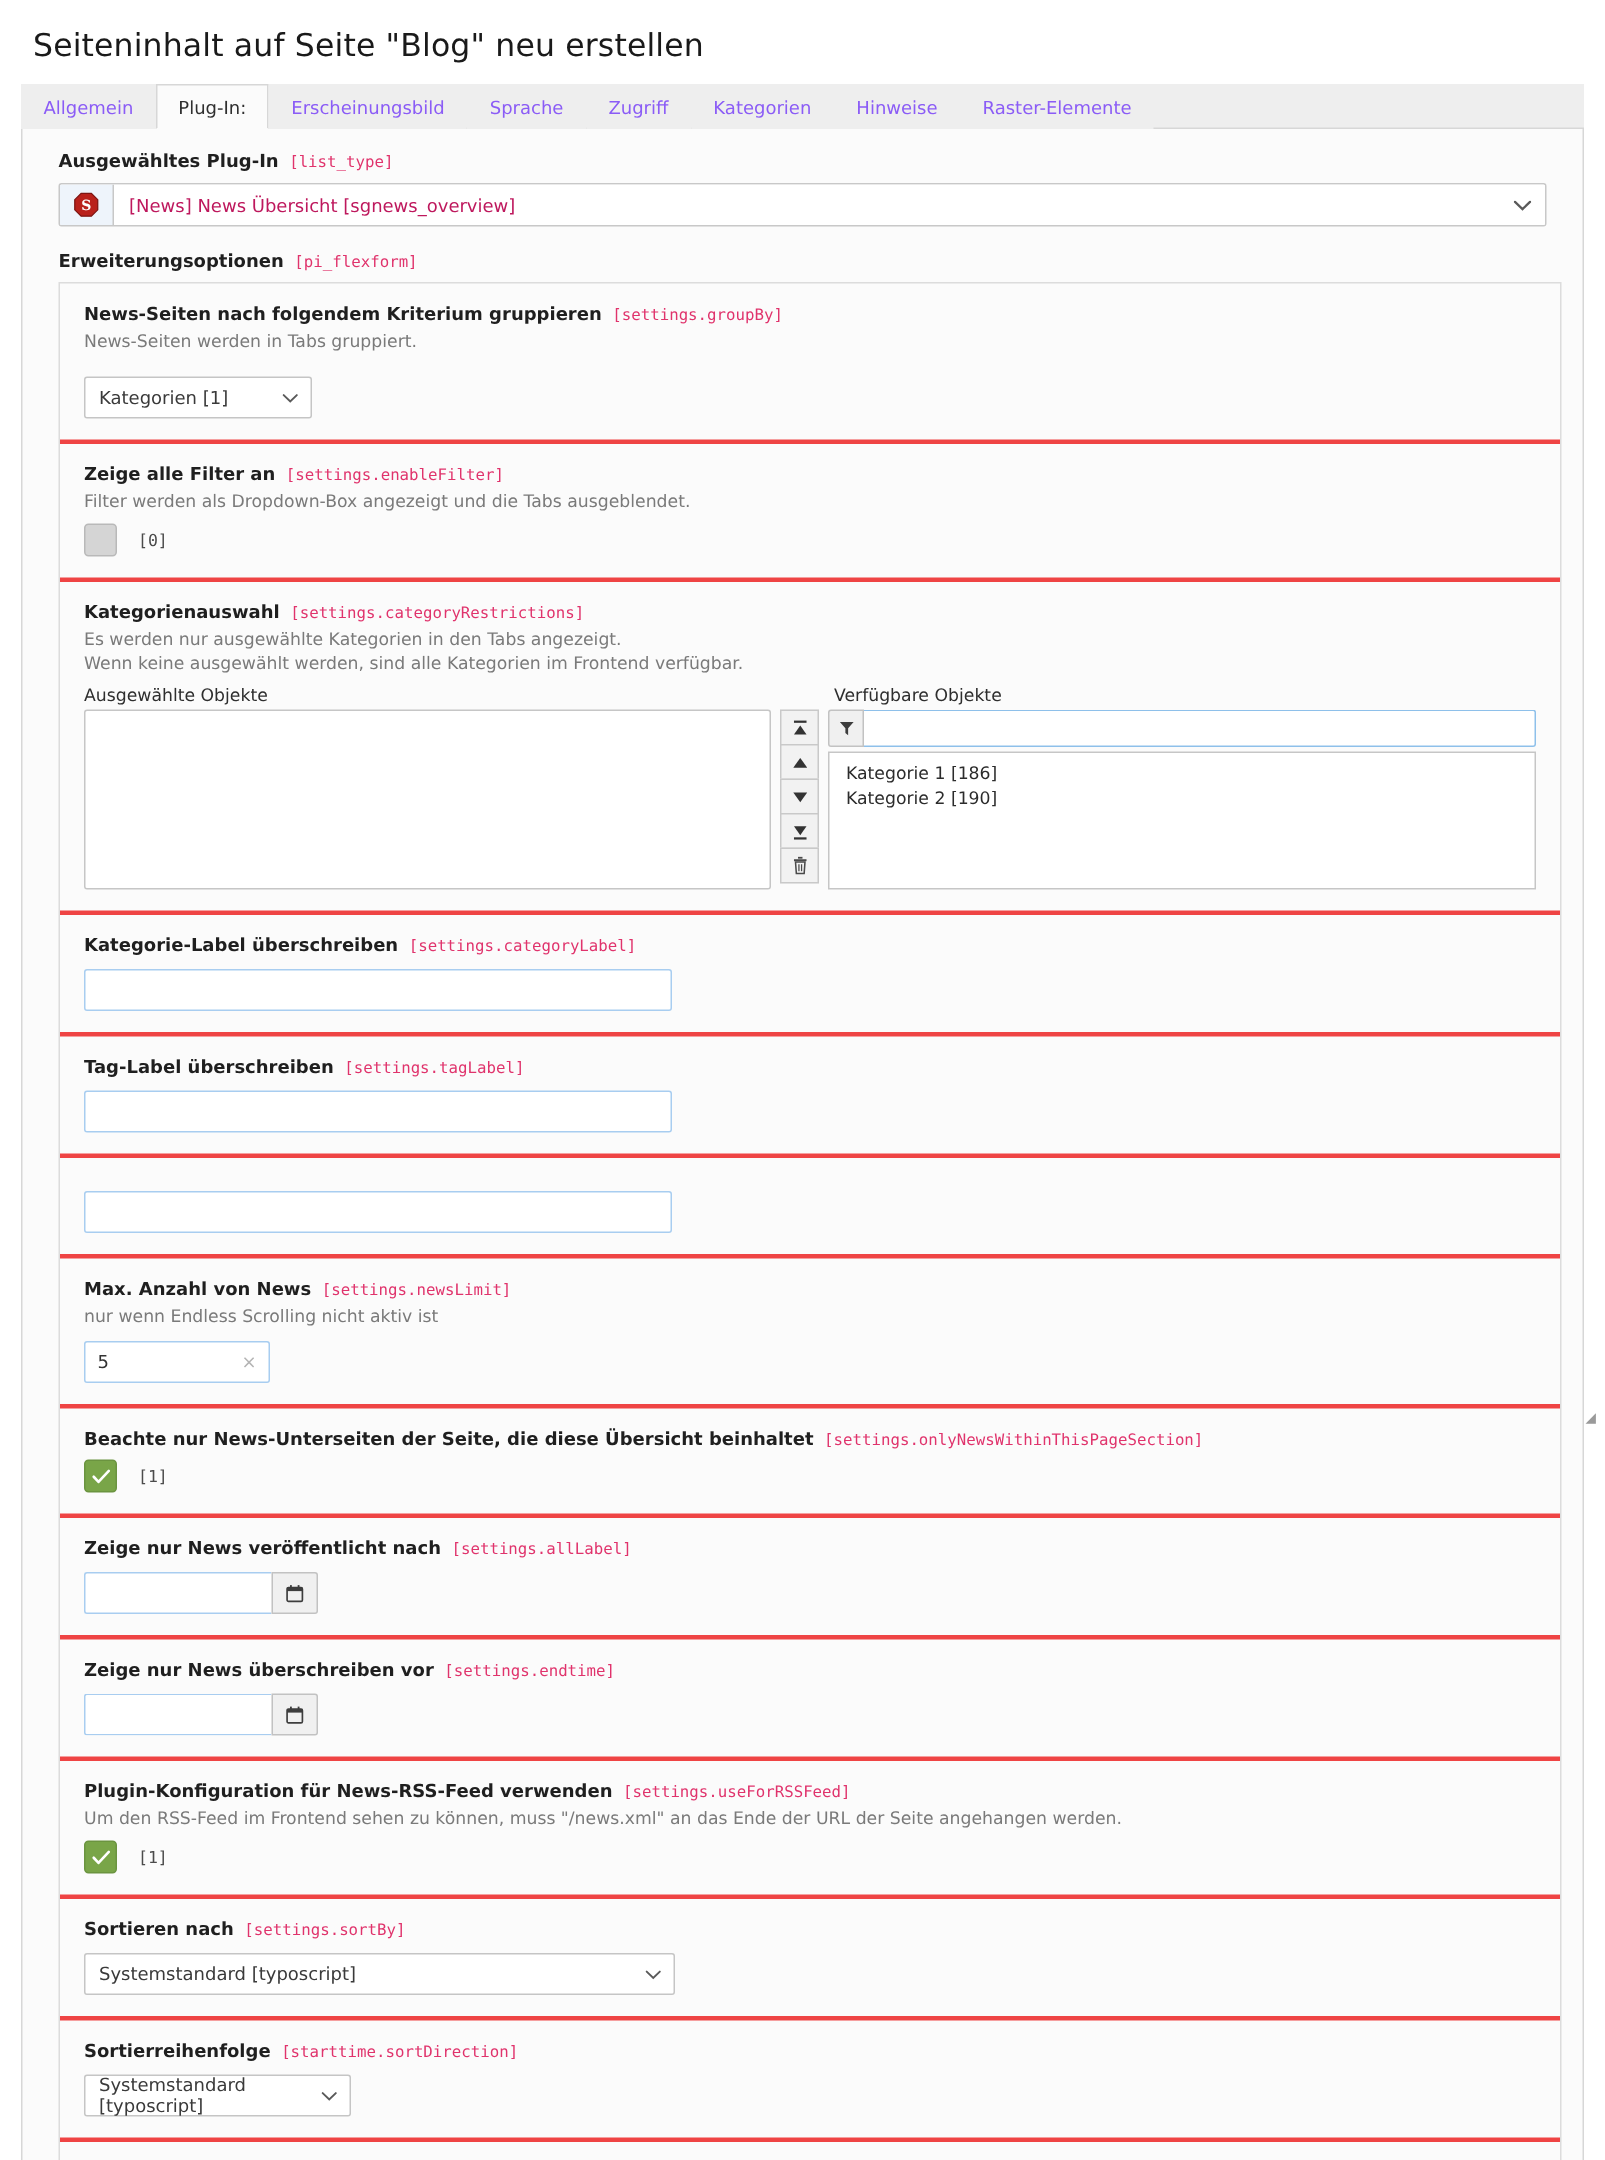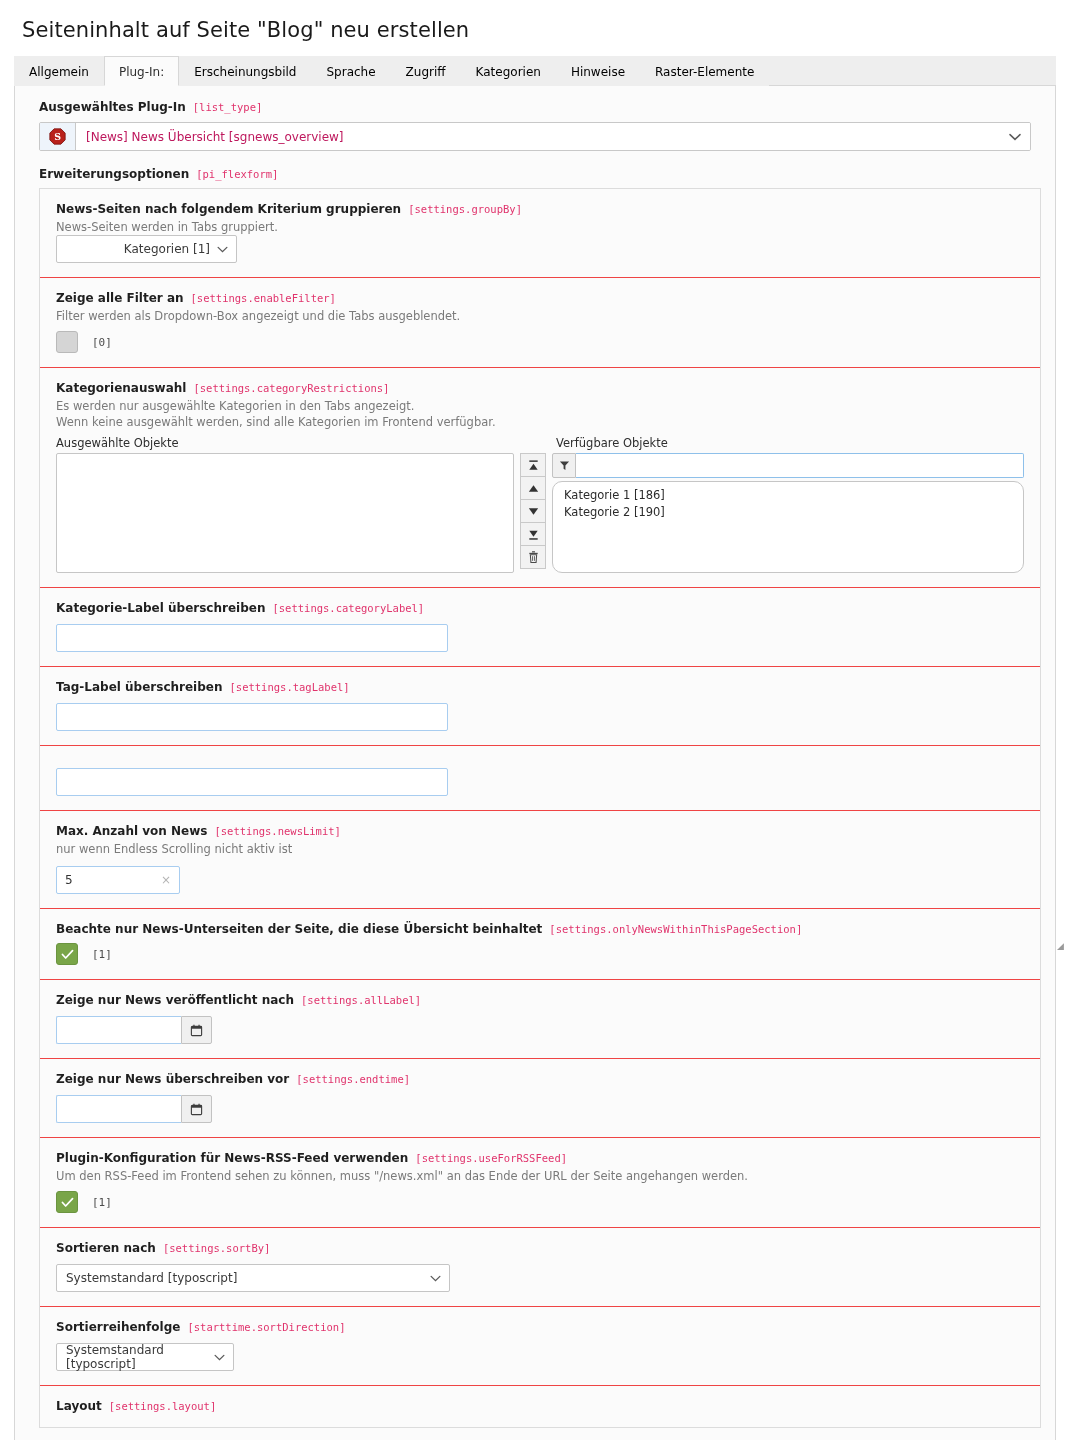--- a/index.html
+++ b/index.html
@@ -40,21 +40,21 @@
     display: flex;
     align-items: flex-end;
     border-bottom: 1px solid #d7d7d7;
     background: #eeeeee;
     padding-left: 0;
     height: 30px;
   }
   .tab {
     padding: 7px 14px 7px 14px;
     font-size: 12px;
-    color: #000000;
+    color: #8b5cf6;
     line-height: 16px;
     background: #eeeeee;
     border: 1px solid transparent;
     border-bottom: none;
     margin-bottom: -1px;
     white-space: nowrap;
     cursor: pointer;
     height: 30px;
   }
   .tab.active {
@@ -139,21 +139,21 @@
     margin-top: 16px;
     padding-left: 10px;
   }
   .flexform-box {
     margin: 7px 0 0 10px;
     border: 1px solid #dcdcdc;
     background: #fbfbfb;
   }
   .ff-row {
     padding: 13px 16px 14px 16px;
-    border-bottom: 1px solid #ef4444;
+    border-bottom: 3px solid #ef4444;
   }
   .ff-row:last-child { border-bottom: none; }
 
   
   select.ui-select, .fake-select {
     height: 28px;
     border: 1px solid #c5c5c5;
     background: #ffffff;
     border-radius: 2px;
     font-size: 12px;
@@ -164,21 +164,21 @@
     position: relative;
     font-family: "DejaVu Sans", "Liberation Sans", sans-serif;
     cursor: pointer;
   }
   .fake-select .caret {
     position: absolute;
     right: 8px;
     top: 50%;
     transform: translateY(-50%);
   }
-  .sel-groupby { width: 181px; margin-top: 0; justify-content: flex-end; }
+  .sel-groupby { width: 152px; margin-top: 16px; }
   .sel-sortby  { width: 394px; margin-top: 9px; }
   .sel-sortdir { width: 178px; margin-top: 9px; }
 
   .txt-input {
     height: 28px;
     width: 392px;
     border: 1px solid #a8cdf0;
     background: #ffffff;
     border-radius: 2px;
     margin-top: 9px;
@@ -263,21 +263,21 @@
     background: #ffffff;
     border-radius: 0 2px 2px 0;
     font-size: 12px;
     padding: 0 6px;
     font-family: "DejaVu Sans", "Liberation Sans", sans-serif;
   }
   .avail-box {
     height: 92px;
     border: 1px solid #c6c6c6;
     background: #ffffff;
-    border-radius: 10px;
+    border-radius: 0;
     padding: 5px 0 0 0;
   }
   .opt {
     font-size: 11.5px;
     color: #2c2c2c;
     padding: 1px 0 1px 11px;
     line-height: 15px;
     cursor: pointer;
   }
 

